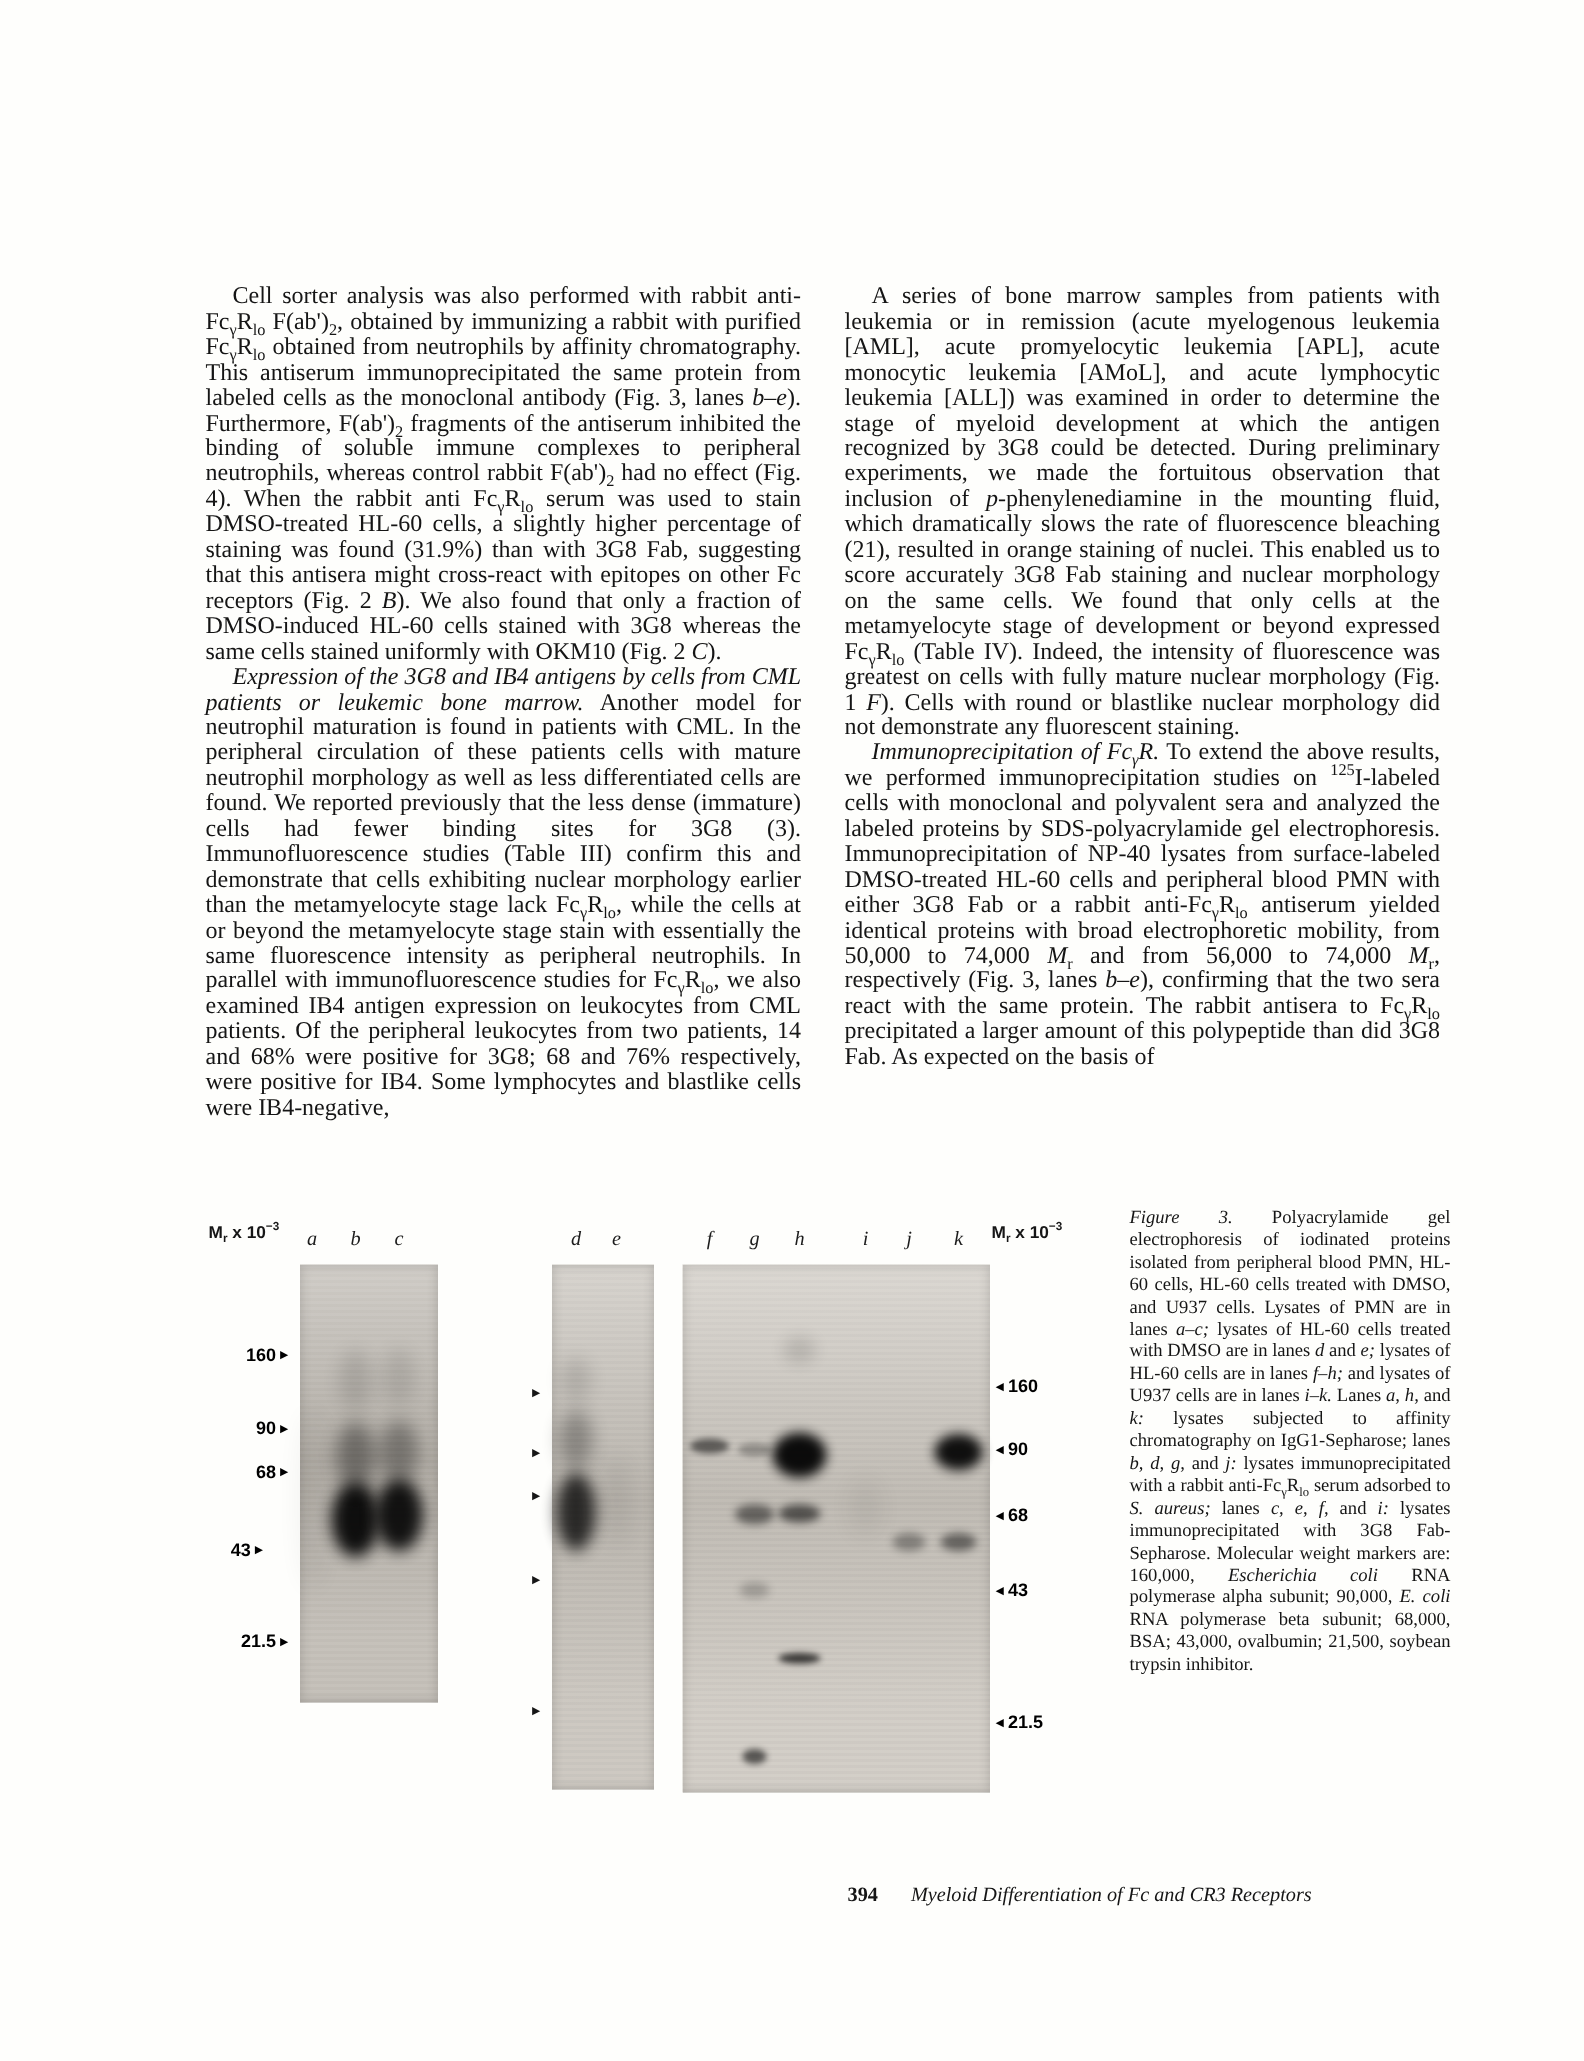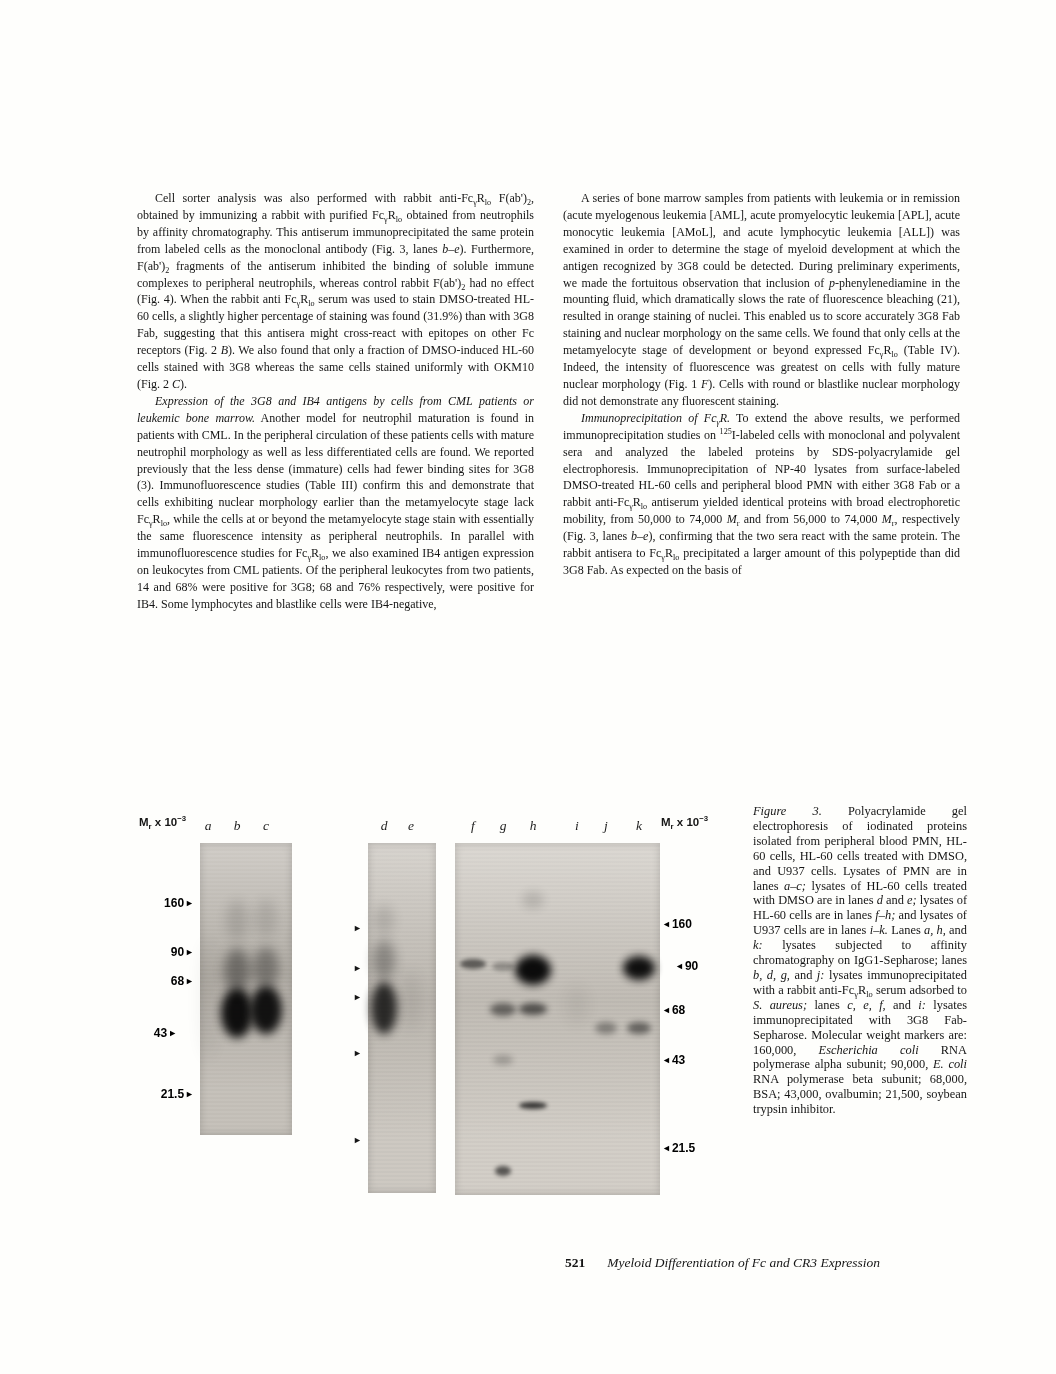--- a/index.html
+++ b/index.html
@@ -8,21 +8,21 @@
     position: relative;
     width: 1056px; height: 1374px;
     margin: 0 auto;
     background: #fefefc;
     font-family: "Liberation Serif", "DejaVu Serif", serif;
     color: #151515;
     overflow: hidden;
   }
   .col {
     position: absolute; top: 190px; width: 397px;
-    font-size: 12px; line-height: 16.9px; text-align: justify;
+    font-size: 16px; line-height: 16.9px; text-align: justify;
   }
   .col-left  { left: 137px; }
   .col-right { left: 563px; }
   .col p { margin: 0; }
   .col p.indent { text-indent: 18px; }
   sub, sup { font-size: 0.68em; line-height: 0; }
 
   .figure { position: absolute; left: 137px; top: 800px; width: 832px; height: 440px; }
   #gel-area { position: absolute; left: 0; top: 0; width: 612px; height: 440px; }
 
@@ -125,25 +125,25 @@
         <div class="marker marker-left" style="top: 152px;"><span>90</span><span class="arrow">►</span></div>
         <div class="marker marker-left" style="top: 181px;"><span>68</span><span class="arrow">►</span></div>
         <div class="marker marker-left" style="top: 233px; text-align: center;"><span>43</span><span class="arrow">►</span></div>
         <div class="marker marker-left" style="top: 294px;"><span>21.5</span><span class="arrow">►</span></div>
         <div class="mid-arrow" style="top: 128px;">►</div>
         <div class="mid-arrow" style="top: 168px;">►</div>
         <div class="mid-arrow" style="top: 197px;">►</div>
         <div class="mid-arrow" style="top: 253px;">►</div>
         <div class="mid-arrow" style="top: 340px;">►</div>
         <div class="marker" style="left: 524px; top: 124px;"><span class="arrow">◄</span><span>160</span></div>
-        <div class="marker" style="left: 537px; top: 166px; text-align: right;"><span class="arrow">◄</span><span>90</span></div>
+        <div class="marker" style="left: 524px; top: 166px; text-align: right;"><span class="arrow">◄</span><span>90</span></div>
         <div class="marker" style="left: 524px; top: 210px;"><span class="arrow">◄</span><span>68</span></div>
         <div class="marker" style="left: 524px; top: 260px;"><span class="arrow">◄</span><span>43</span></div>
         <div class="marker" style="left: 524px; top: 348px;"><span class="arrow">◄</span><span>21.5</span></div>
       </div>
     <div class="caption"><i>Figure 3.</i> Polyacrylamide gel electrophoresis of iodinated proteins isolated from peripheral blood PMN, HL-60 cells, HL-60 cells treated with DMSO, and U937 cells. Lysates of PMN are in lanes <i>a–c;</i> lysates of HL-60 cells treated with DMSO are in lanes <i>d</i> and <i>e;</i> lysates of HL-60 cells are in lanes <i>f–h;</i> and lysates of U937 cells are in lanes <i>i–k.</i> Lanes <i>a, h,</i> and <i>k:</i> lysates subjected to affinity chromatography on IgG1-Sepharose; lanes <i>b, d, g,</i> and <i>j:</i> lysates immunoprecipitated with a rabbit anti-Fc<sub>γ</sub>R<sub>lo</sub> serum adsorbed to <i>S. aureus;</i> lanes <i>c, e, f,</i> and <i>i:</i> lysates immunoprecipitated with 3G8 Fab-Sepharose. Molecular weight markers are: 160,000, <i>Escherichia coli</i> RNA polymerase alpha subunit; 90,000, <i>E. coli</i> RNA polymerase beta subunit; 68,000, BSA; 43,000, ovalbumin; 21,500, soybean trypsin inhibitor.</div>
   </div>
 
   <div class="footer">
-    <span class="pagenum">521</span><span class="running-title">Myeloid Differentiation of Fc and CR3 Expression</span>
+    <span class="pagenum">394</span><span class="running-title">Myeloid Differentiation of Fc and CR3 Receptors</span>
   </div>
 
 </div>
 
 </body></html>

